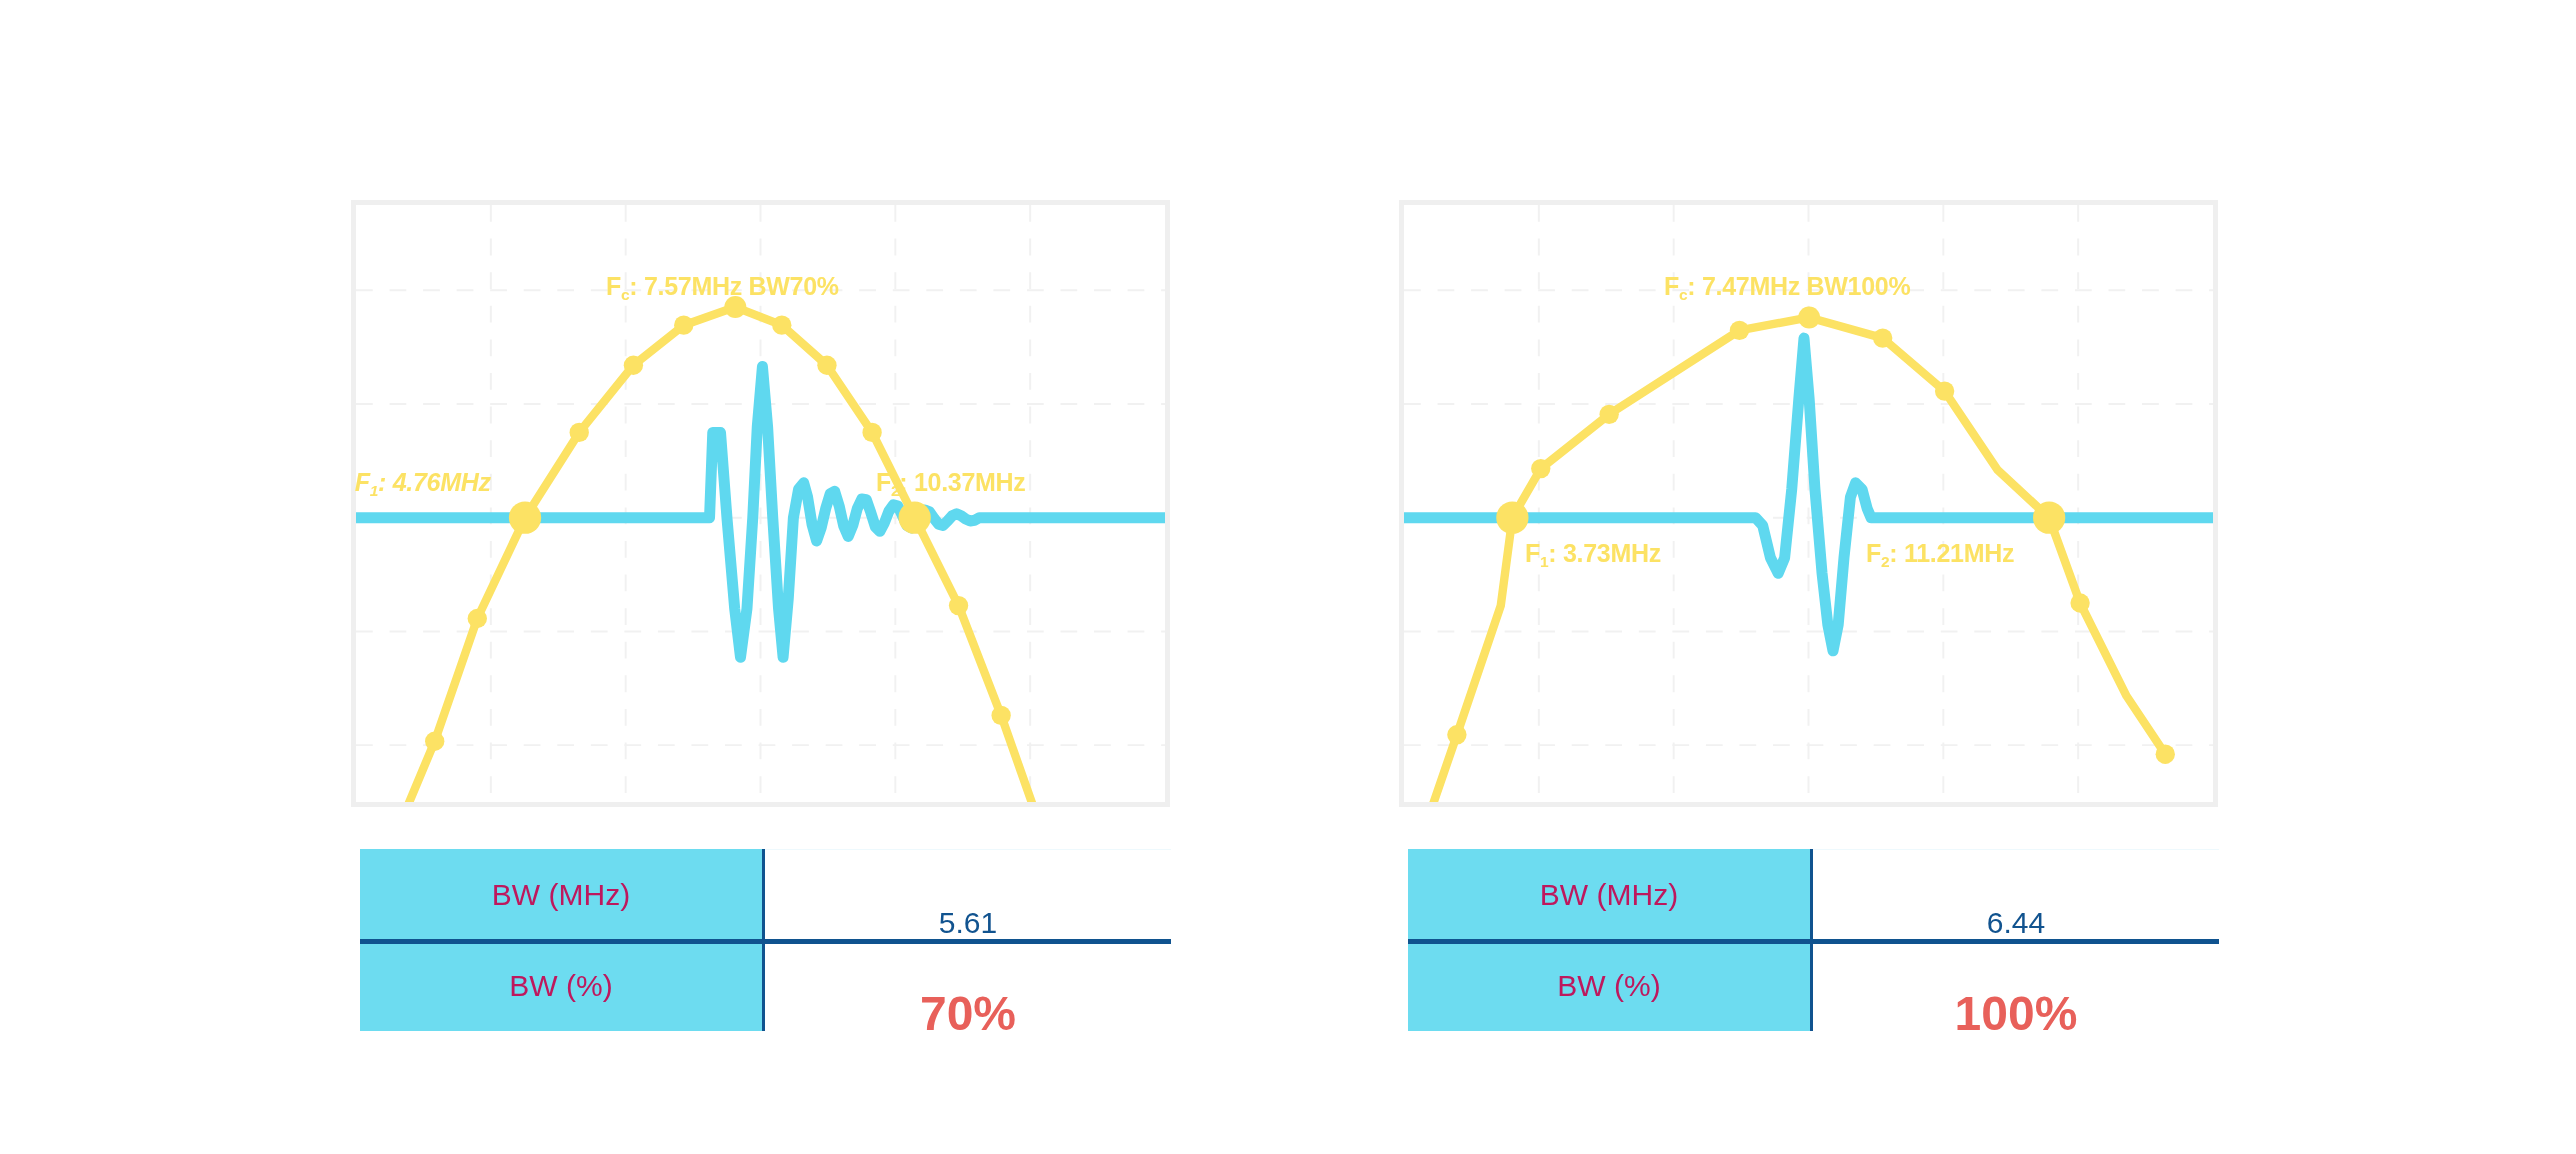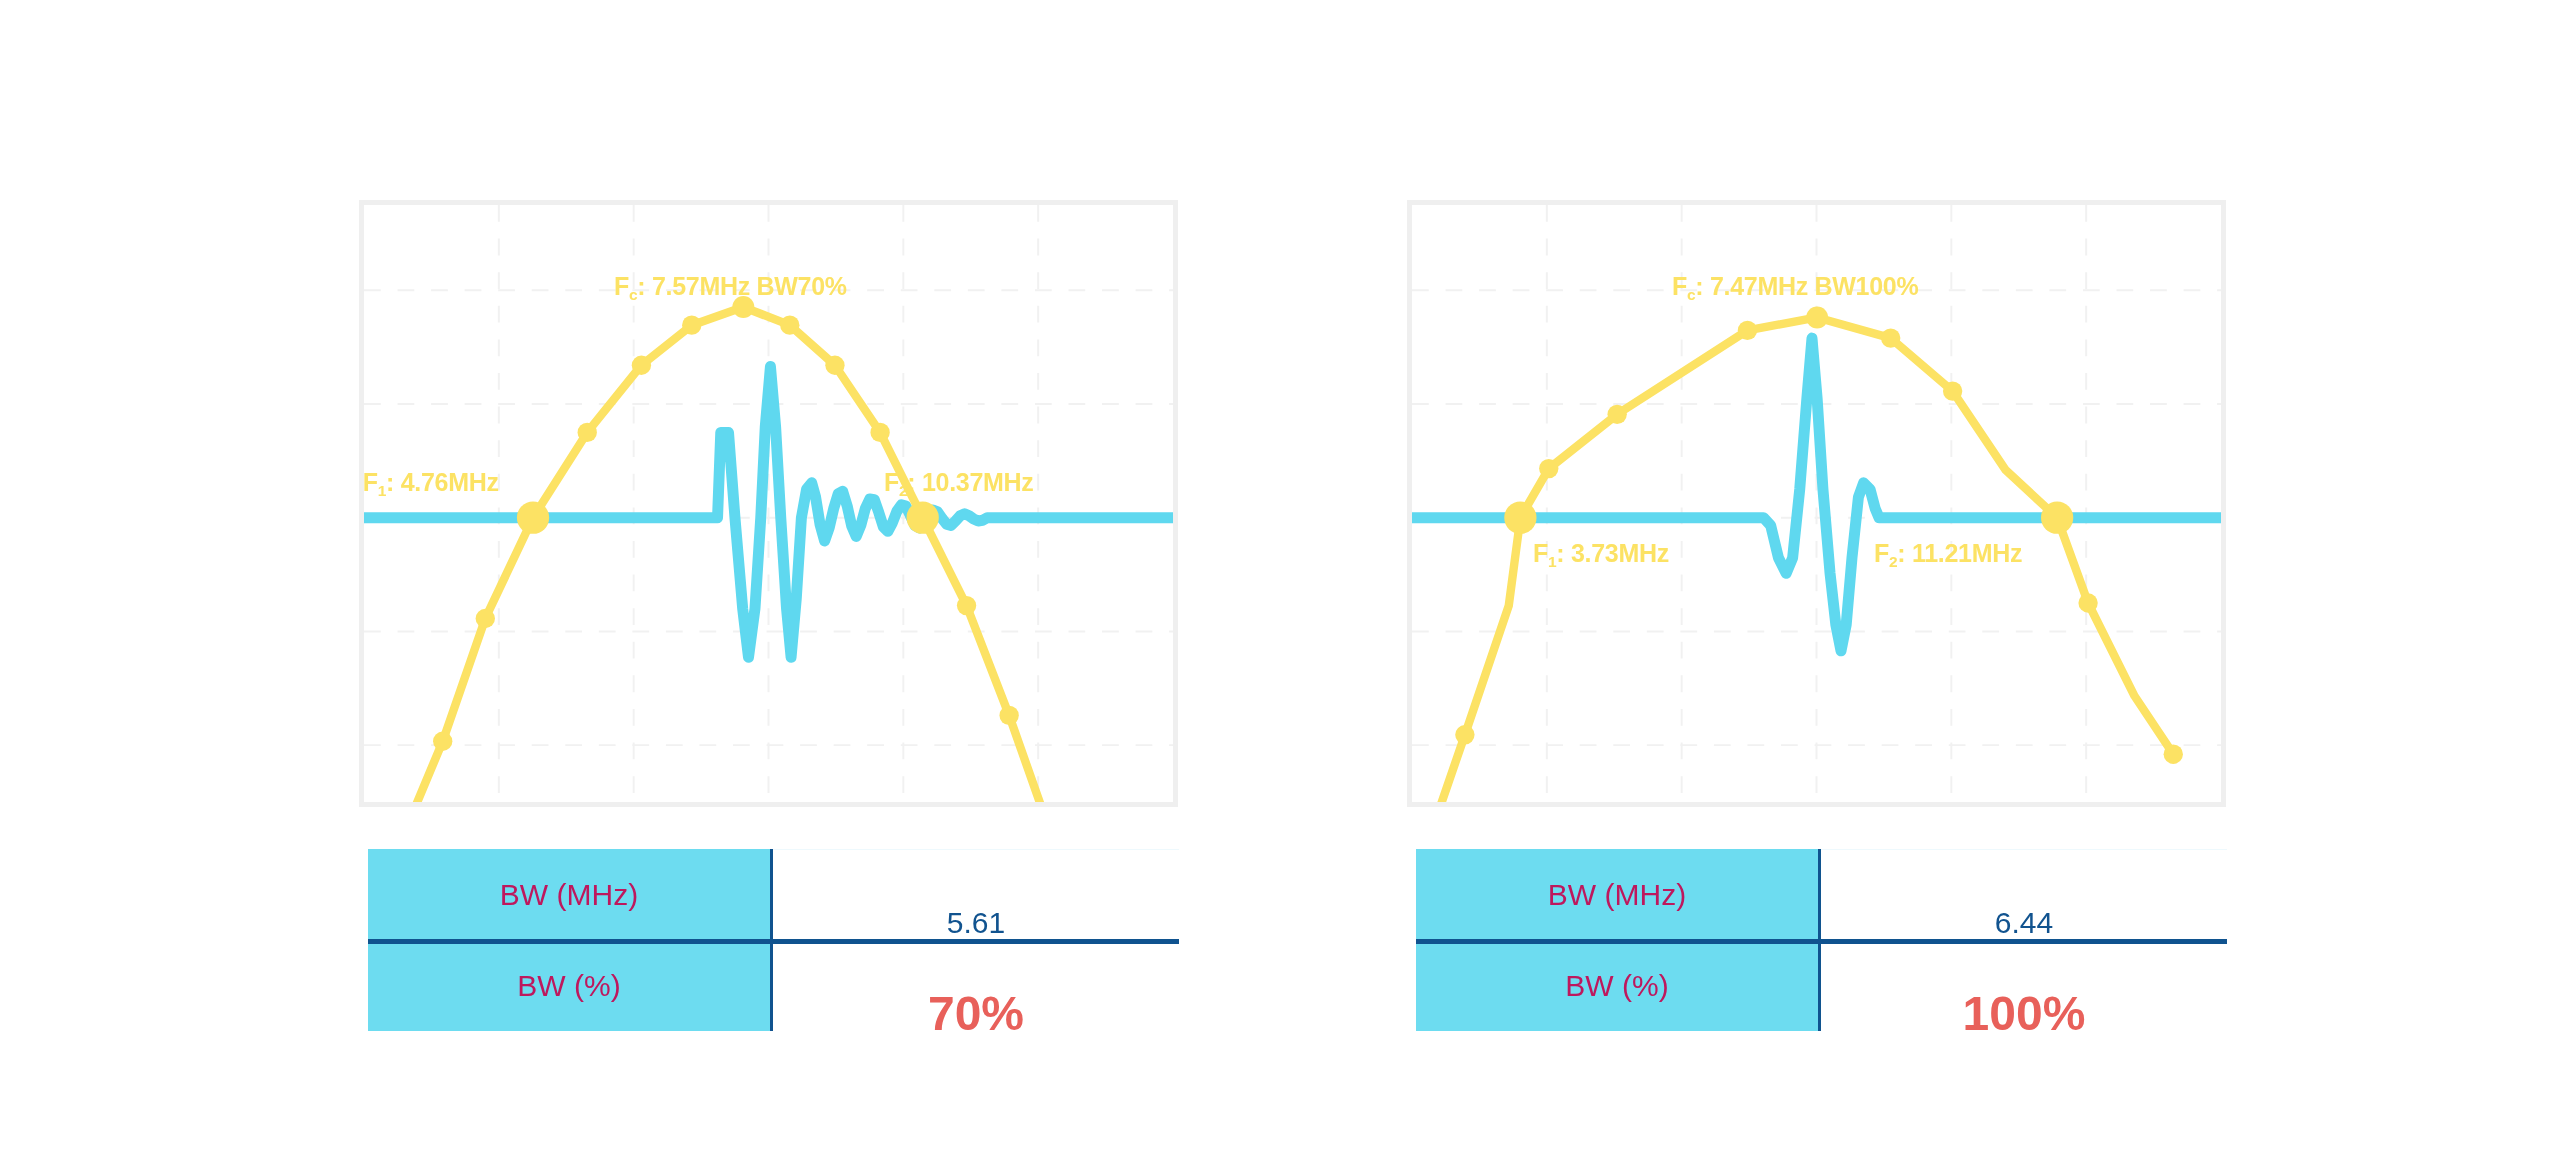--- a/index.html
+++ b/index.html
@@ -4,21 +4,21 @@
 <title>Bandwidth Comparison</title>
 <style>
   html,body{margin:0;padding:0;}
   body{
     width:2576px;height:1154px;
     background:#ffffff;
     font-family:"Liberation Sans", sans-serif;
     overflow:hidden;
     position:relative;
   }
-  .stage{position:absolute;left:8px;top:0;width:2168px;height:1154px;border-radius:9px;}
+  .stage{position:absolute;left:0;top:0;width:2168px;height:1154px;border-radius:9px;}
 
   .panel{position:absolute;top:0;width:831px;height:1154px;}
   #panel-left{left:351px;}
   #panel-right{left:1399px;}
 
   
   .chart-frame{
     position:absolute;left:0;top:200px;
     width:819px;height:607px;
     background:#ffffff;
@@ -141,21 +141,21 @@
           <g fill="#fce264">
             <ellipse cx="262" cy="484" rx="25" ry="25"></ellipse>
             <ellipse cx="866" cy="484" rx="25" ry="25"></ellipse>
           </g>
         </svg>
       </div>
 
       <div class="lbl lbl-fc" style="left:250px;">
         <span>F</span><sub>c</sub><span>: 7.57MHz BW70%</span>
       </div>
-      <div class="lbl lbl-f1" style="left:-1.3px;top:263px;">
+      <div class="lbl lbl-f1" style="left:-1.3px;top:263px;font-style:italic;">
         <span>F</span><sub>1</sub><span>: 4.76MHz</span>
       </div>
       <div class="lbl lbl-f2" style="left:520px;top:263px;">
         <span>F</span><sub>2</sub><span>: 10.37MHz</span>
       </div>
     </div>
 
     <div class="bw-table">
       <div class="bw-row">
         <div class="top-hair"></div>

